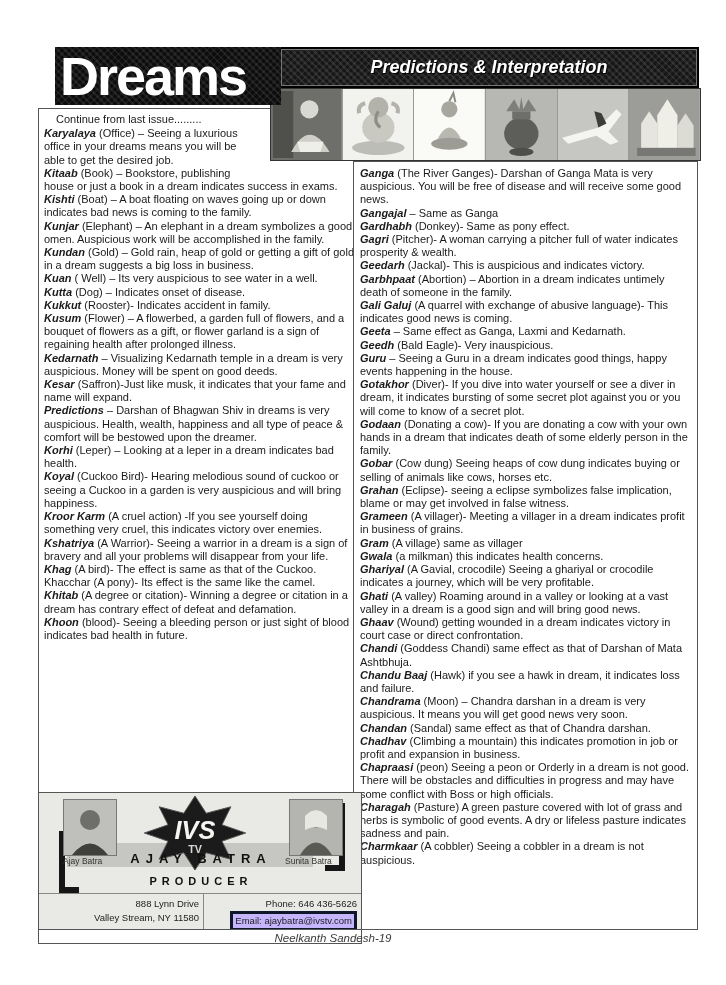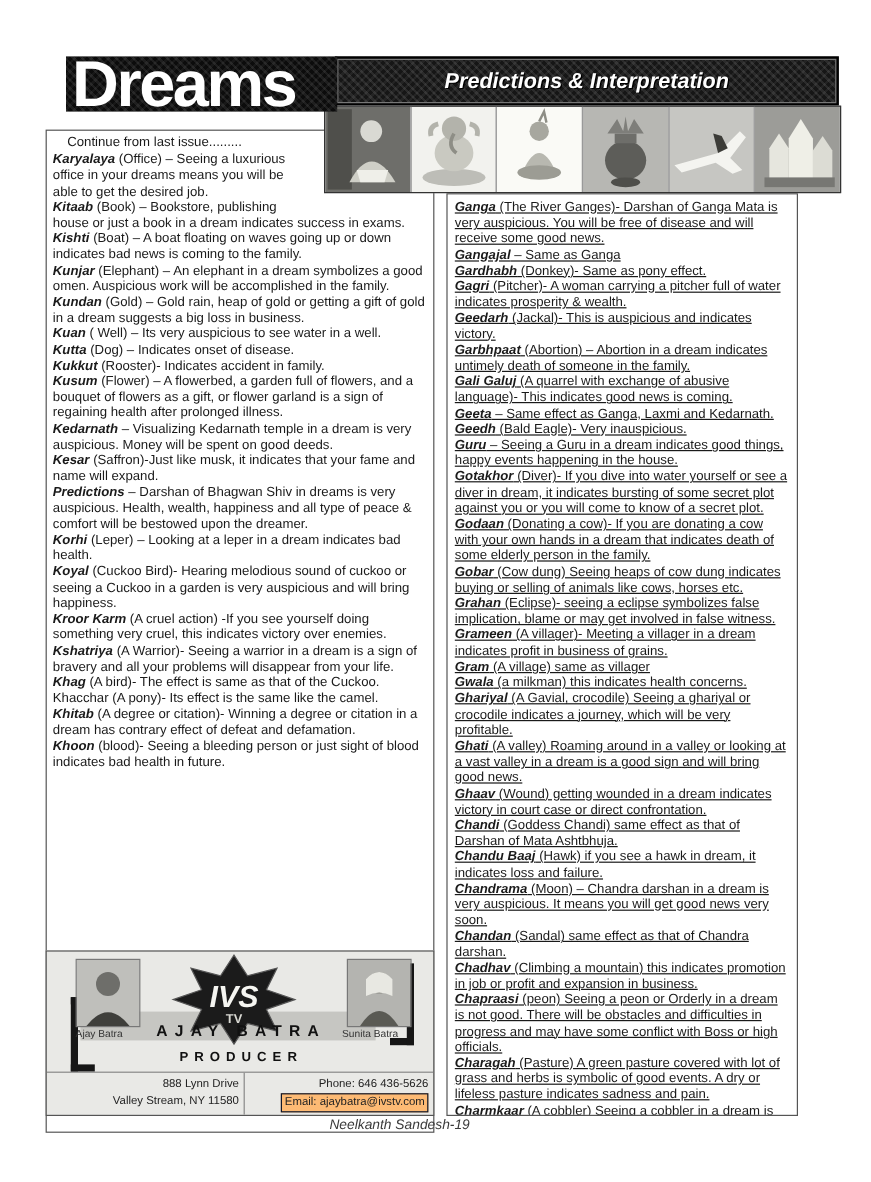--- a/index.html
+++ b/index.html
@@ -1,20 +1,20 @@
 <!DOCTYPE html>
 <html><head>
 <meta charset="utf-8">
 <style>
   html,body{margin:0;padding:0;background:#ffffff;}
   .page{position:relative;width:726px;height:985px;background:#fff;overflow:hidden;
         font-family:"Liberation Sans","DejaVu Sans",sans-serif;color:#1a1a1a;}
 
   
-  .dreams-banner{position:absolute;left:55px;top:47px;width:226px;height:46px;
+  .dreams-banner{position:absolute;left:55px;top:47px;width:226px;height:58px;
     background-color:#0c0c0c;
     background-image:repeating-linear-gradient(45deg,rgba(255,255,255,.08) 0 2px,transparent 2px 5px),
                      repeating-linear-gradient(-45deg,rgba(255,255,255,.05) 0 2px,transparent 2px 5px);
     display:flex;align-items:center;z-index:3;}
   .dreams-banner span{color:#fff;font-size:54px;font-weight:bold;letter-spacing:-2px;
     line-height:56px;padding-left:5px;white-space:nowrap;}
   .pred-banner{position:absolute;left:279px;top:47px;width:420px;height:41px;
     background-color:#161616;
     background-image:repeating-linear-gradient(45deg,rgba(255,255,255,.09) 0 2px,transparent 2px 5px),
                      repeating-linear-gradient(-45deg,rgba(255,255,255,.06) 0 2px,transparent 2px 5px);
@@ -27,21 +27,21 @@
   .photo-strip{position:absolute;left:270px;top:88px;width:429px;height:71px;
     display:flex;border:1px solid #333;background:#bbb;z-index:2;}
   .photo-strip .cell{flex:1;position:relative;overflow:hidden;border-right:1px solid #999;}
   .photo-strip .cell:last-child{border-right:none;}
   .photo-strip svg{display:block;width:100%;height:100%;}
 
   
   .textbox{position:absolute;border:1px solid #555;background:#fff;overflow:hidden;
     font-size:11px;line-height:13.2px;}
   .left-box{left:38px;top:108px;width:324px;height:836px;padding:4px 5px 0 5px;box-sizing:border-box;}
-  .right-box{left:372px;top:161px;width:293px;height:769px;padding:5px 6px 0 6px;box-sizing:border-box;text-decoration:underline;}
+  .right-box{left:353px;top:161px;width:345px;height:769px;padding:5px 6px 0 6px;box-sizing:border-box;}
   .strip-spacer{float:right;width:96px;height:54px;}
   .intro{margin:0 0 1px 0;text-indent:12px;}
   .entry{margin:0;text-align:left;}
   .term{font-weight:bold;font-style:italic;}
   .term.plain{font-weight:normal;font-style:normal;}
 
   
   .ad-box{position:absolute;left:38px;top:792px;width:324px;height:138px;
     border:1px solid #555;background:#e9e9e6;box-sizing:border-box;overflow:hidden;}
   .ad-photo{position:absolute;width:52px;height:55px;z-index:2;
@@ -61,21 +61,21 @@
   .gray-band{position:absolute;left:28px;top:50px;width:246px;height:24px;
     background:#b9b9b6;opacity:.75;z-index:0;}
   .ad-name{position:absolute;left:52px;width:220px;top:58px;text-align:center;
     font-weight:bold;font-size:13px;letter-spacing:6px;color:#111;z-index:2;}
   .ad-role{position:absolute;left:52px;width:220px;top:82px;text-align:center;
     font-weight:bold;font-size:11px;letter-spacing:5px;color:#111;z-index:2;}
   .ad-contact{position:absolute;left:0;right:0;bottom:0;height:35px;border-top:1px solid #888;
     display:flex;z-index:2;font-size:9.5px;line-height:14px;color:#222;text-align:right;}
   .ad-contact .addr{flex:1.05;padding:3px 4px 0 8px;border-right:1px solid #888;}
   .ad-contact .tel{flex:1;padding:3px 4px 12px 8px;}
-  .email-line{background:#fdba74;display:inline-block;padding:0 2px;border:1px solid #0f172a;}
+  .email-line{background:#c4b5fd;display:inline-block;padding:0 2px;border:3px solid #0f172a;}
 
   
   .page-footer{position:absolute;left:38px;top:932px;width:590px;text-align:center;
     font-size:11.5px;font-style:italic;color:#3a3a3a;}
 </style>
 </head>
 <body>
 
 <div class="page">
 

